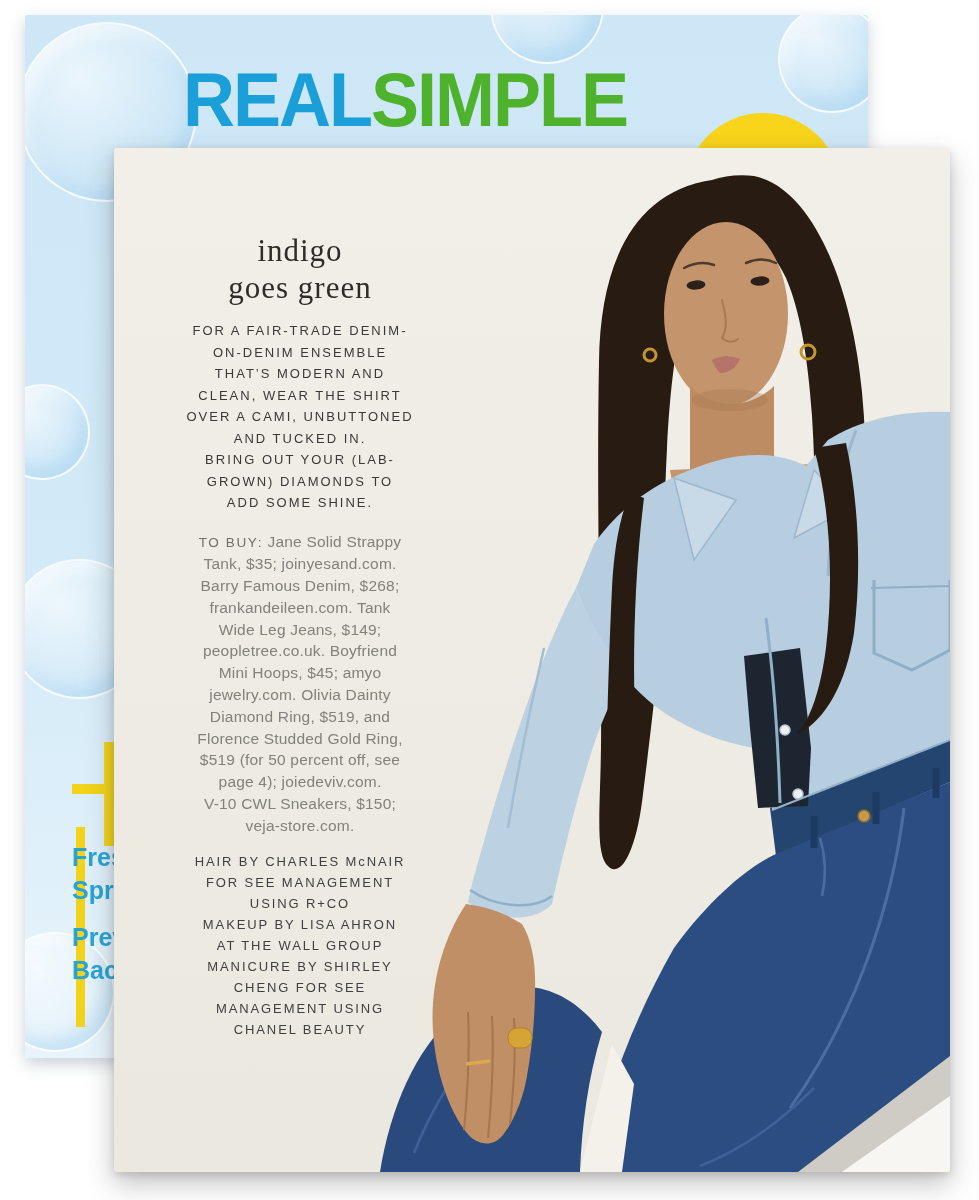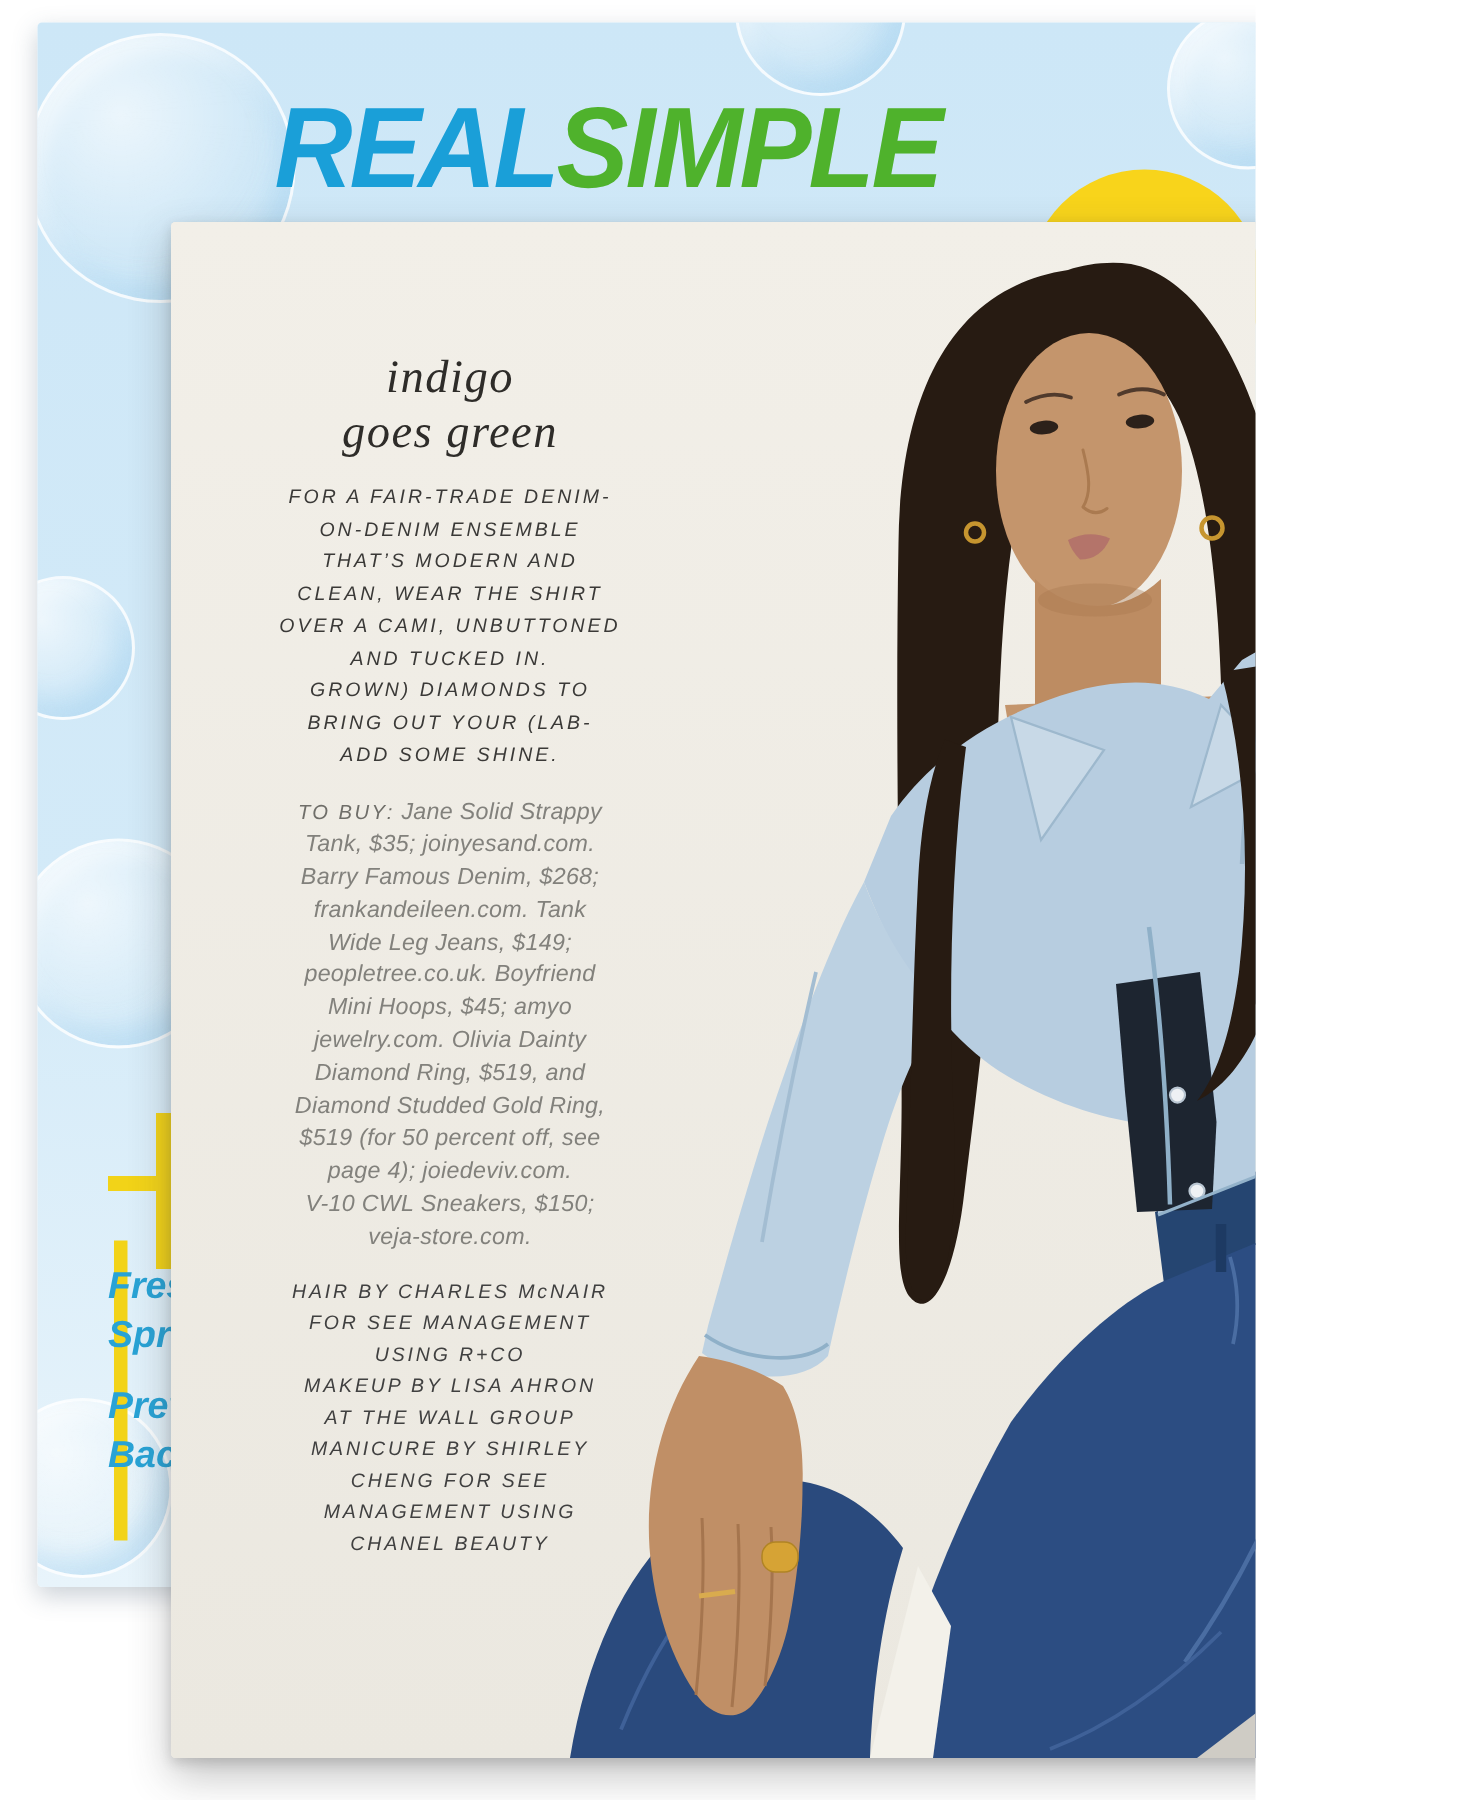--- a/index.html
+++ b/index.html
@@ -1,17 +1,17 @@
 <!DOCTYPE html>
 <html><head>
 <meta charset="utf-8">
 <style>
   html,body{margin:0;padding:0;background:#ffffff;}
-  .stage{position:relative;width:837px;height:1200px;background:#ffffff;overflow:hidden;
-         font-family:"Liberation Sans",sans-serif;font-style:italic;}
+  .stage{position:relative;width:979px;height:1200px;background:#ffffff;overflow:hidden;
+         font-family:"Liberation Sans",sans-serif;}
 
   
   .back-cover{position:absolute;left:25px;top:15px;width:843px;height:1043px;border-radius:3px;
     background:linear-gradient(180deg,#cde7f7 0%,#d3eaf8 55%,#e8f4fb 100%);
     box-shadow:0 6px 16px rgba(70,90,110,.28);overflow:hidden;}
   .bub{position:absolute;border-radius:50%;border:2px solid rgba(255,255,255,.8);
     background:radial-gradient(circle at 35% 30%, rgba(255,255,255,.6), rgba(255,255,255,.06) 55%, rgba(170,215,240,.28));
     box-shadow:inset -8px -10px 16px rgba(150,200,235,.35), inset 8px 10px 14px rgba(255,255,255,.55);}
   .b1{left:-8px;top:7px;width:176px;height:176px;}
   .b2{left:465px;top:-65px;width:110px;height:110px;}
@@ -162,36 +162,36 @@
         <span>goes green</span>
       </h1>
 
       <p class="dek">
         <span class="ln">FOR A FAIR-TRADE DENIM-</span>
         <span class="ln">ON-DENIM ENSEMBLE</span>
         <span class="ln">THAT’S MODERN AND</span>
         <span class="ln">CLEAN, WEAR THE SHIRT</span>
         <span class="ln">OVER A CAMI, UNBUTTONED</span>
         <span class="ln">AND TUCKED IN.</span>
+        <span class="ln">BRING OUT YOUR (LAB-</span>
         <span class="ln">GROWN) DIAMONDS TO</span>
-        <span class="ln">BRING OUT YOUR (LAB-</span>
         <span class="ln">ADD SOME SHINE.</span>
       </p>
 
       <p class="tobuy">
         <span class="ln"><span class="label">TO BUY:</span> <span>Jane Solid Strappy</span></span>
         <span class="ln">Tank, $35; joinyesand.com.</span>
         <span class="ln">Barry Famous Denim, $268;</span>
         <span class="ln">frankandeileen.com. Tank</span>
         <span class="ln">Wide Leg Jeans, $149;</span>
         <span class="ln">peopletree.co.uk. Boyfriend</span>
         <span class="ln">Mini Hoops, $45; amyo</span>
         <span class="ln">jewelry.com. Olivia Dainty</span>
         <span class="ln">Diamond Ring, $519, and</span>
-        <span class="ln">Diamond Studded Gold Ring,</span>
+        <span class="ln">Florence Studded Gold Ring,</span>
         <span class="ln">$519 (for 50 percent off, see</span>
         <span class="ln">page 4); joiedeviv.com.</span>
         <span class="ln">V-10 CWL Sneakers, $150;</span>
         <span class="ln">veja-store.com.</span>
       </p>
 
       <p class="credits">
         <span class="ln">HAIR BY CHARLES McNAIR</span>
         <span class="ln">FOR SEE MANAGEMENT</span>
         <span class="ln">USING R+CO</span>

